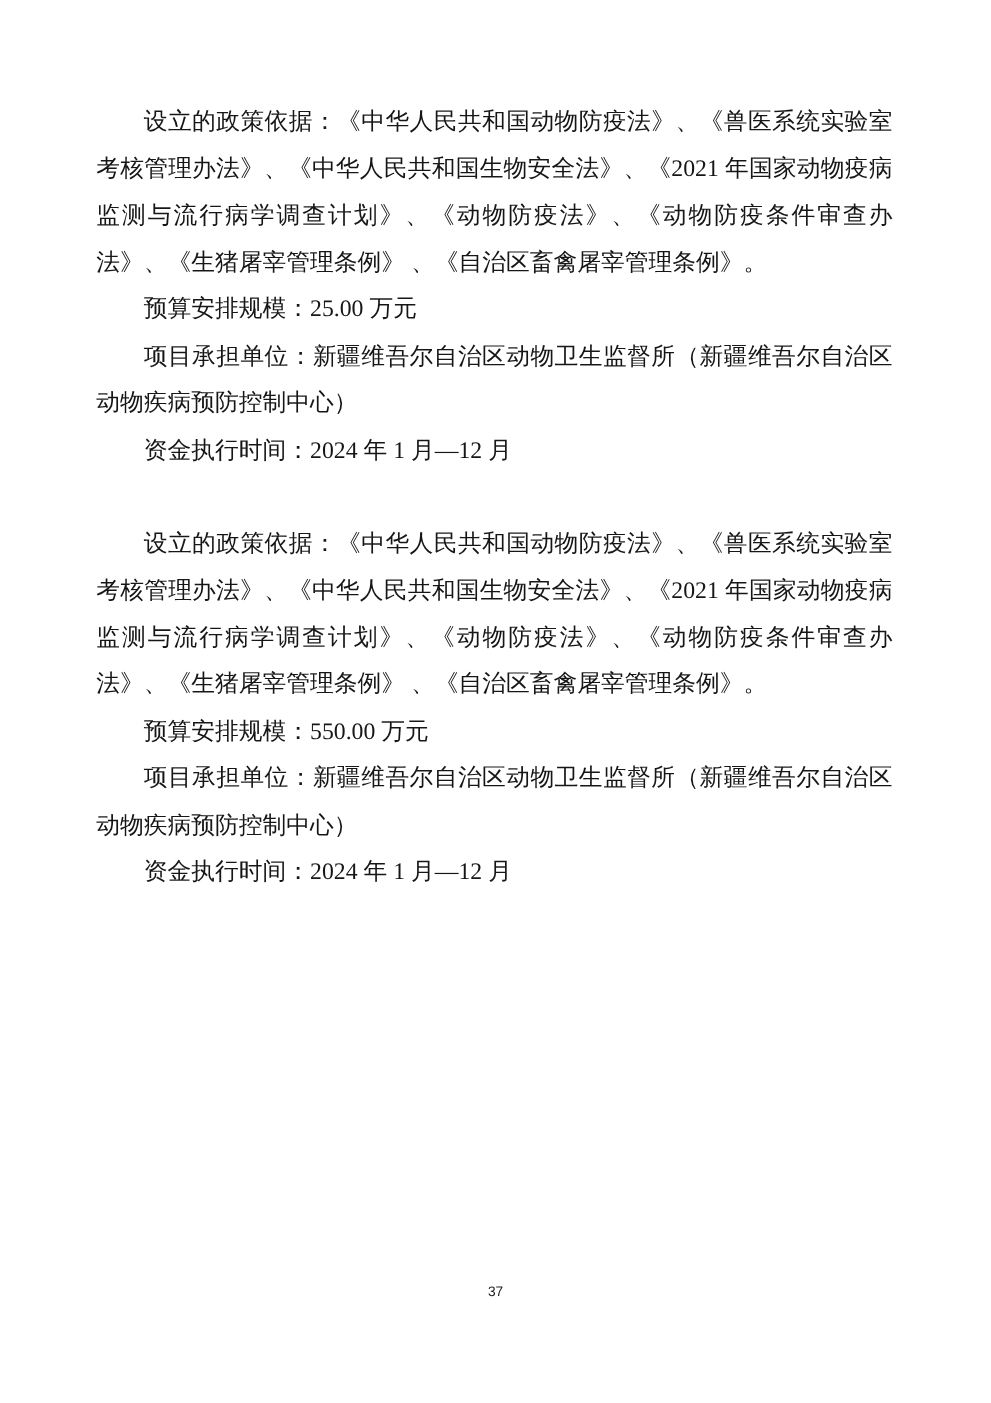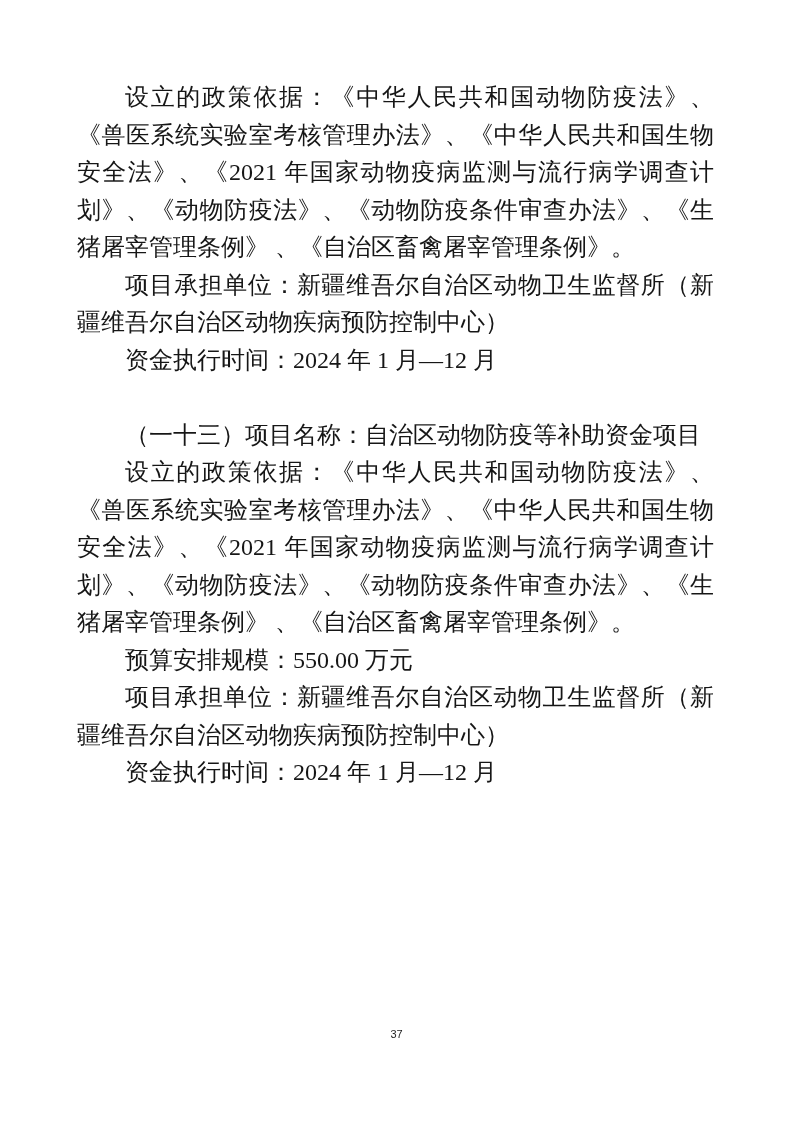--- a/index.html
+++ b/index.html
@@ -17,21 +17,21 @@
     color: #161616;
   }
   .content {
     position: absolute;
     left: 77px;
     top: 79px;
     width: 637px;
   }
   .para {
     margin: 0;
-    font-size: 24px;
+    font-size: 19px;
     line-height: 37.5px;
     text-align: justify;
     text-justify: inter-ideograph;
     text-indent: 2em;
   }
   .blank-line {
     height: 37.5px;
   }
   .page-footer {
     position: absolute;
@@ -47,28 +47,28 @@
   }
 </style>
 </head>
 <body>
 
 <div class="page">
   <main class="content">
 
     <section>
       <p class="para">设立的政策依据：《中华人民共和国动物防疫法》、《兽医系统实验室考核管理办法》、《中华人民共和国生物安全法》、《2021 年国家动物疫病监测与流行病学调查计划》、《动物防疫法》、《动物防疫条件审查办法》、《生猪屠宰管理条例》 、《自治区畜禽屠宰管理条例》。</p>
+      <p class="para">预算安排规模：25.00 万元</p>
       <p class="para">项目承担单位：新疆维吾尔自治区动物卫生监督所（新疆维吾尔自治区动物疾病预防控制中心）</p>
       <p class="para">资金执行时间：2024 年 1 月—12 月</p>
     </section>
 
     <div class="blank-line"></div>
 
     <section>
-      <p class="para">（一十三）项目名称：自治区动物防疫等补助资金项目</p>
       <p class="para">设立的政策依据：《中华人民共和国动物防疫法》、《兽医系统实验室考核管理办法》、《中华人民共和国生物安全法》、《2021 年国家动物疫病监测与流行病学调查计划》、《动物防疫法》、《动物防疫条件审查办法》、《生猪屠宰管理条例》 、《自治区畜禽屠宰管理条例》。</p>
       <p class="para">预算安排规模：550.00 万元</p>
       <p class="para">项目承担单位：新疆维吾尔自治区动物卫生监督所（新疆维吾尔自治区动物疾病预防控制中心）</p>
       <p class="para">资金执行时间：2024 年 1 月—12 月</p>
     </section>
 
   </main>
 
   <footer class="page-footer">
     <span class="page-number">37</span>

